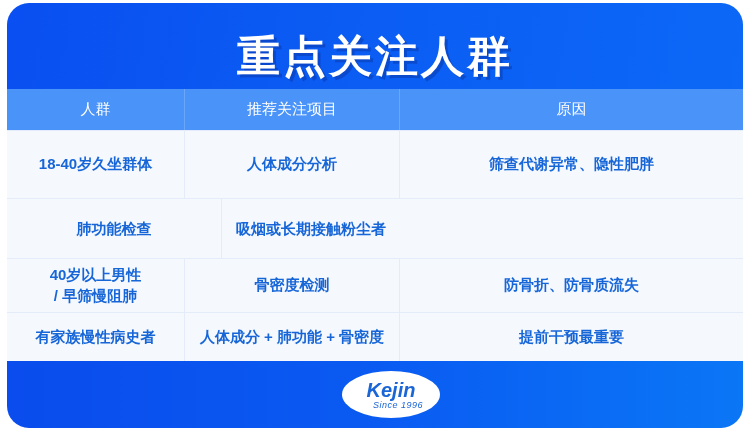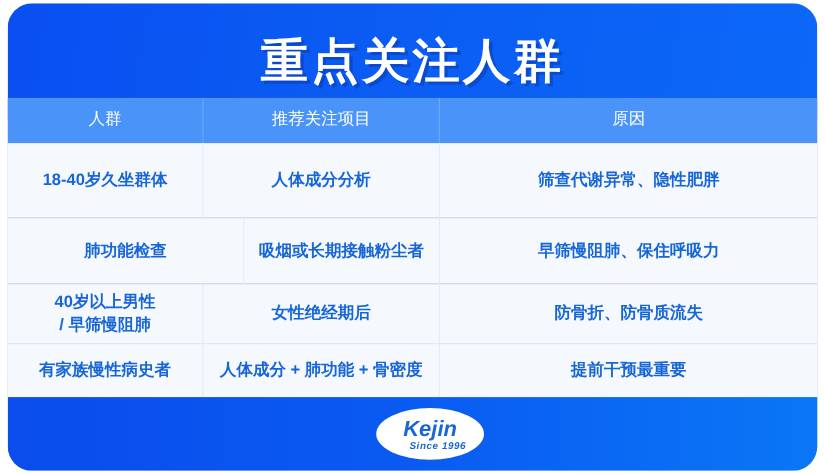--- a/index.html
+++ b/index.html
@@ -140,21 +140,21 @@
     color: #1a66d6;
     font-size: 20px;
     font-weight: bold;
     font-style: italic;
     letter-spacing: 0px;
     margin-bottom: 1px;
   }
   .logo-since {
     color: #1a66d6;
     font-size: 9px;
-    font-weight: bold;
+    font-weight: normal;
     font-style: italic;
     letter-spacing: 0.5px;
     margin-left: 14px;
   }
 </style>
 </head>
 <body>
 
 <div class="card">
 
@@ -172,31 +172,30 @@
 
     <div class="row body-row r1">
       <div class="cell c1">18-40岁久坐群体</div>
       <div class="cell c2">人体成分分析</div>
       <div class="cell c3">筛查代谢异常、隐性肥胖</div>
     </div>
 
     <div class="row body-row r2">
       <div class="cell c2">肺功能检查</div>
       <div class="cell c1">吸烟或长期接触粉尘者</div>
-      <div class="cell c3">早筛慢阻肺、保住呼吸力</div>
     </div>
 
     <div class="row body-row r3">
       <div class="cell c1">
         <span class="stack">
           <span>40岁以上男性</span>
           <span>/ 早筛慢阻肺</span>
         </span>
       </div>
-      <div class="cell c2">女性绝经期后</div>
+      <div class="cell c2">骨密度检测</div>
       <div class="cell c3">防骨折、防骨质流失</div>
     </div>
 
     <div class="row body-row r4">
       <div class="cell c1">有家族慢性病史者</div>
       <div class="cell c2">人体成分 + 肺功能 + 骨密度</div>
       <div class="cell c3">提前干预最重要</div>
     </div>
 
   </div>

